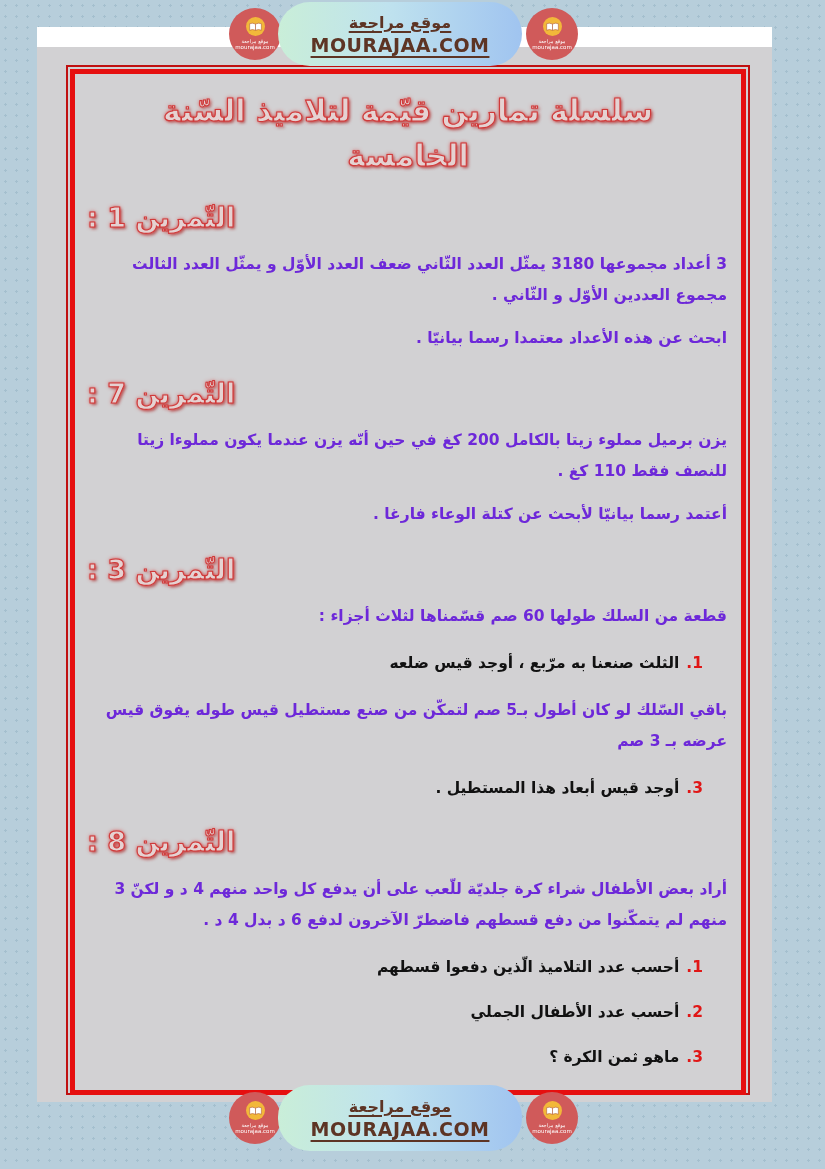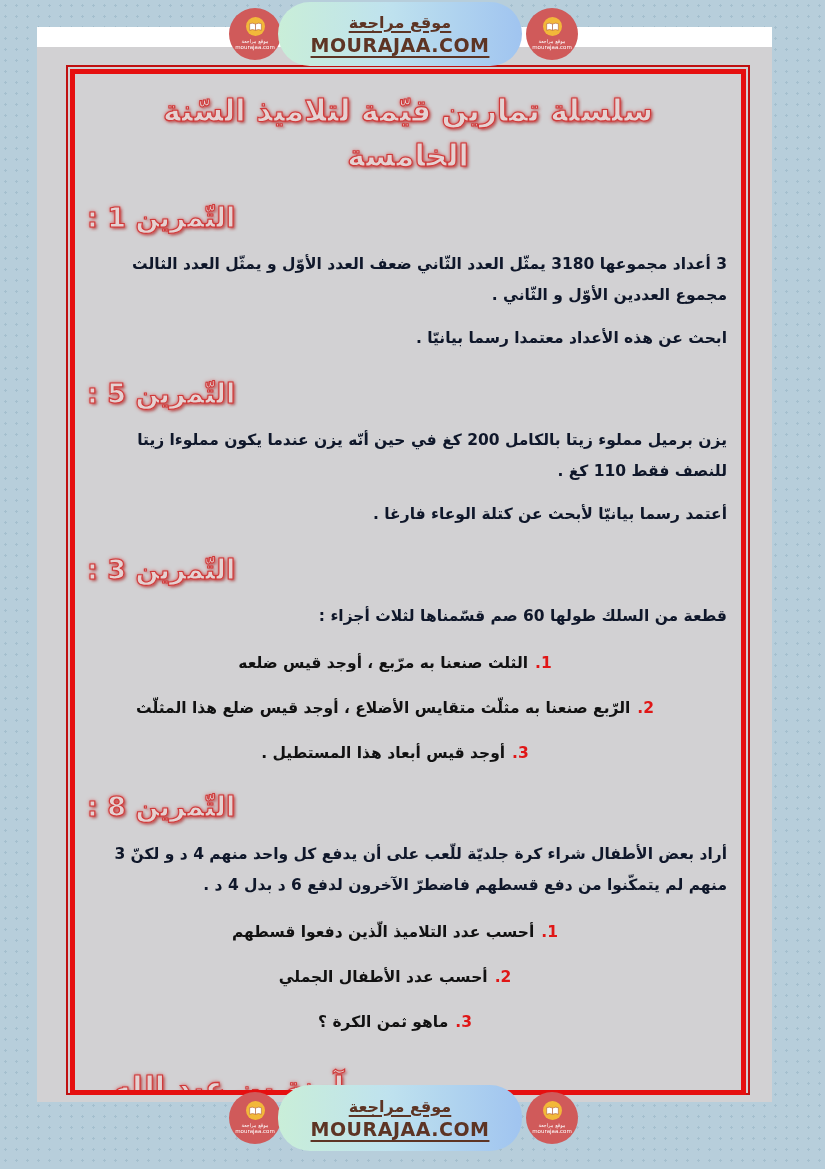--- a/index.html
+++ b/index.html
@@ -51,28 +51,28 @@
     text-align:center;
     margin:10px 18px 8px 18px;
   }
   .ex-heading{
     font-size:27px;line-height:1.45;
     text-align:left;
     margin:20px 0 8px 0;
   }
   
   .para{
-    font-size:15.5px;font-weight:bold;color:#0f172a;
+    font-size:15.5px;font-weight:bold;color:#6d28d9;
     line-height:31px;
     margin:12px 2px;
   }
   .list{margin:4px 26px 4px 0;}
   .list-item{
     font-size:15.5px;font-weight:bold;color:#111;
-    line-height:27px;margin:18px 0;text-align:center;
+    line-height:27px;margin:18px 0;
   }
   .li-num{color:#e01616;margin-left:7px;}
   .signature{
     font-size:30px;
     text-align:left;
     margin:34px 6px 0 26px;
   }
   
   .banner{position:absolute;left:0;width:100%;height:70px;z-index:5;padding-left:37px;}
   .banner.top{top:0;}
@@ -123,34 +123,32 @@
 
     <div class="frame">
       <div class="frame-inner">
 
         <div class="doc-title deco">سلسلة تمارين قيّمة لتلاميذ السّنة الخامسة</div>
 
         <div class="ex-heading deco">التّمرين 1 :</div>
         <p class="para">3 أعداد مجموعها 3180 يمثّل العدد الثّاني ضعف العدد الأوّل و يمثّل العدد الثالث مجموع العددين الأوّل و الثّاني .</p>
         <p class="para">ابحث عن هذه الأعداد معتمدا رسما بيانيّا .</p>
 
-        <div class="ex-heading deco">التّمرين 5 :</div>
+        <div class="ex-heading deco">التّمرين 7 :</div>
         <p class="para">يزن برميل مملوء زيتا بالكامل 200 كغ في حين أنّه يزن عندما يكون مملوءا زيتا للنصف فقط 110 كغ .</p>
         <p class="para">أعتمد رسما بيانيّا لأبحث عن كتلة الوعاء فارغا .</p>
 
         <div class="ex-heading deco">التّمرين 3 :</div>
         <p class="para">قطعة من السلك طولها 60 صم قسّمناها لثلاث أجزاء :</p>
         <div class="list">
           <div class="list-item">
             <span class="li-num">1.</span><span>الثلث صنعنا به مرّبع ، أوجد قيس ضلعه</span>
           </div>
-          <div class="list-item">
-            <span class="li-num">2.</span><span>الرّبع صنعنا به مثلّث متقايس الأضلاع ، أوجد قيس ضلع هذا المثلّث</span>
-          </div>
         </div>
+        <p class="para">باقي السّلك لو كان أطول بـ5 صم لتمكّن من صنع مستطيل قيس طوله يفوق قيس عرضه بـ 3 صم</p>
         <div class="list">
           <div class="list-item">
             <span class="li-num">3.</span><span>أوجد قيس أبعاد هذا المستطيل .</span>
           </div>
         </div>
 
         <div class="ex-heading deco">التّمرين 8 :</div>
         <p class="para">أراد بعض الأطفال شراء كرة جلديّة للّعب على أن يدفع كل واحد منهم 4 د و لكنّ 3 منهم لم يتمكّنوا من دفع قسطهم فاضطرّ الآخرون لدفع 6 د بدل 4 د .</p>
         <div class="list">
           <div class="list-item">

